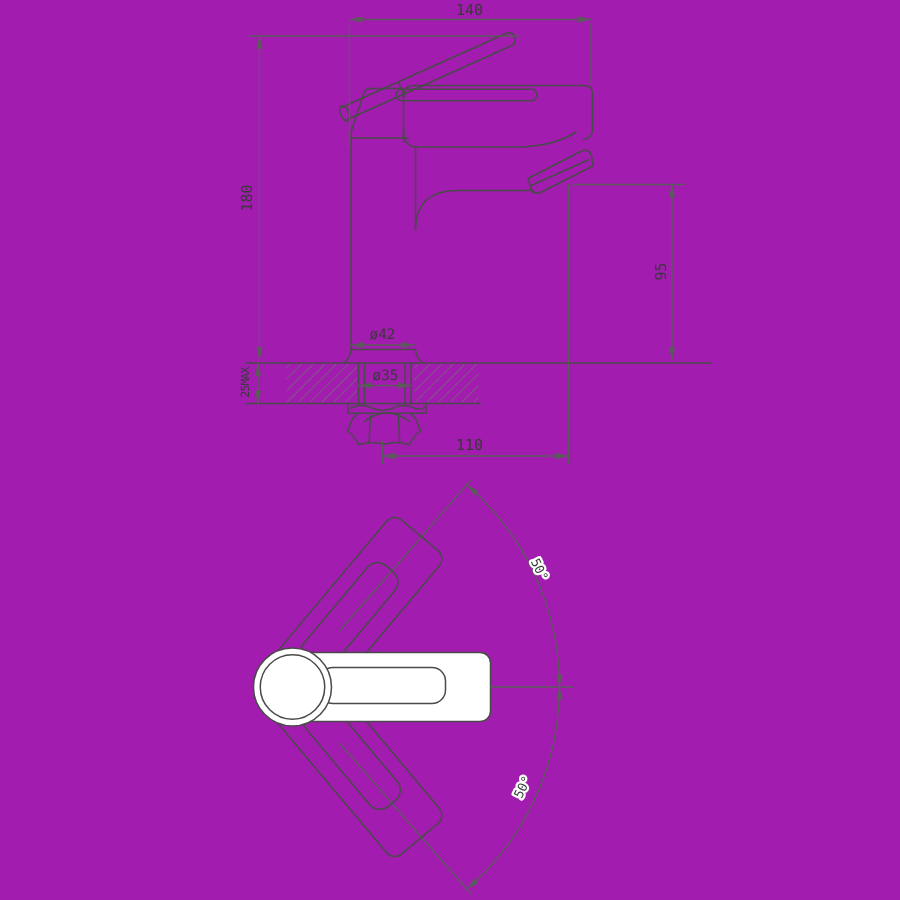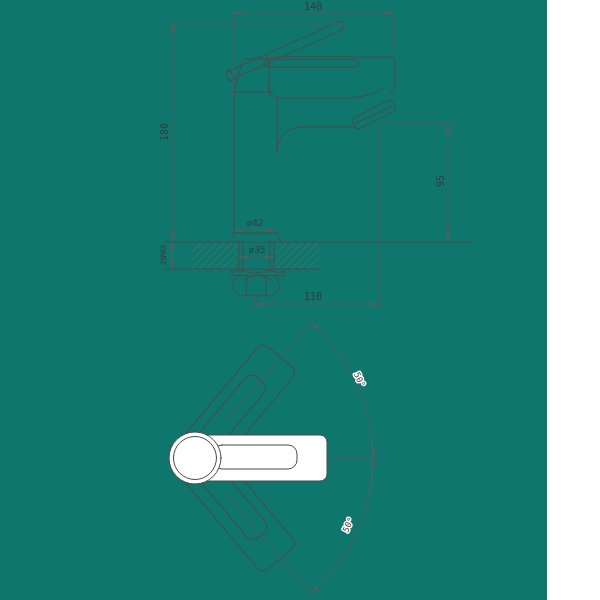--- a/index.html
+++ b/index.html
@@ -1,16 +1,16 @@
 <!DOCTYPE html>
 <html><head>
 <meta charset="utf-8">
 <style>
   html,body{margin:0;padding:0;background:#ffffff;}
-  .stage{width:547px;height:600px;position:relative;background:#0f766e;overflow:hidden;}
+  .stage{width:600px;height:600px;position:relative;background:#a21caf;overflow:hidden;}
   svg{display:block;}
   text{font-family:"DejaVu Sans Mono","Liberation Mono",monospace;stroke:none;}
   .dim-main{font-size:10px;}
   .dim-dia{font-size:9.5px;}
   .dim-small{font-size:7.5px;letter-spacing:-0.5px;}
   .dim-angle{font-size:8.5px;paint-order:stroke;stroke:#ffffff;stroke-width:3px;}
 </style>
 </head>
 <body>
 

